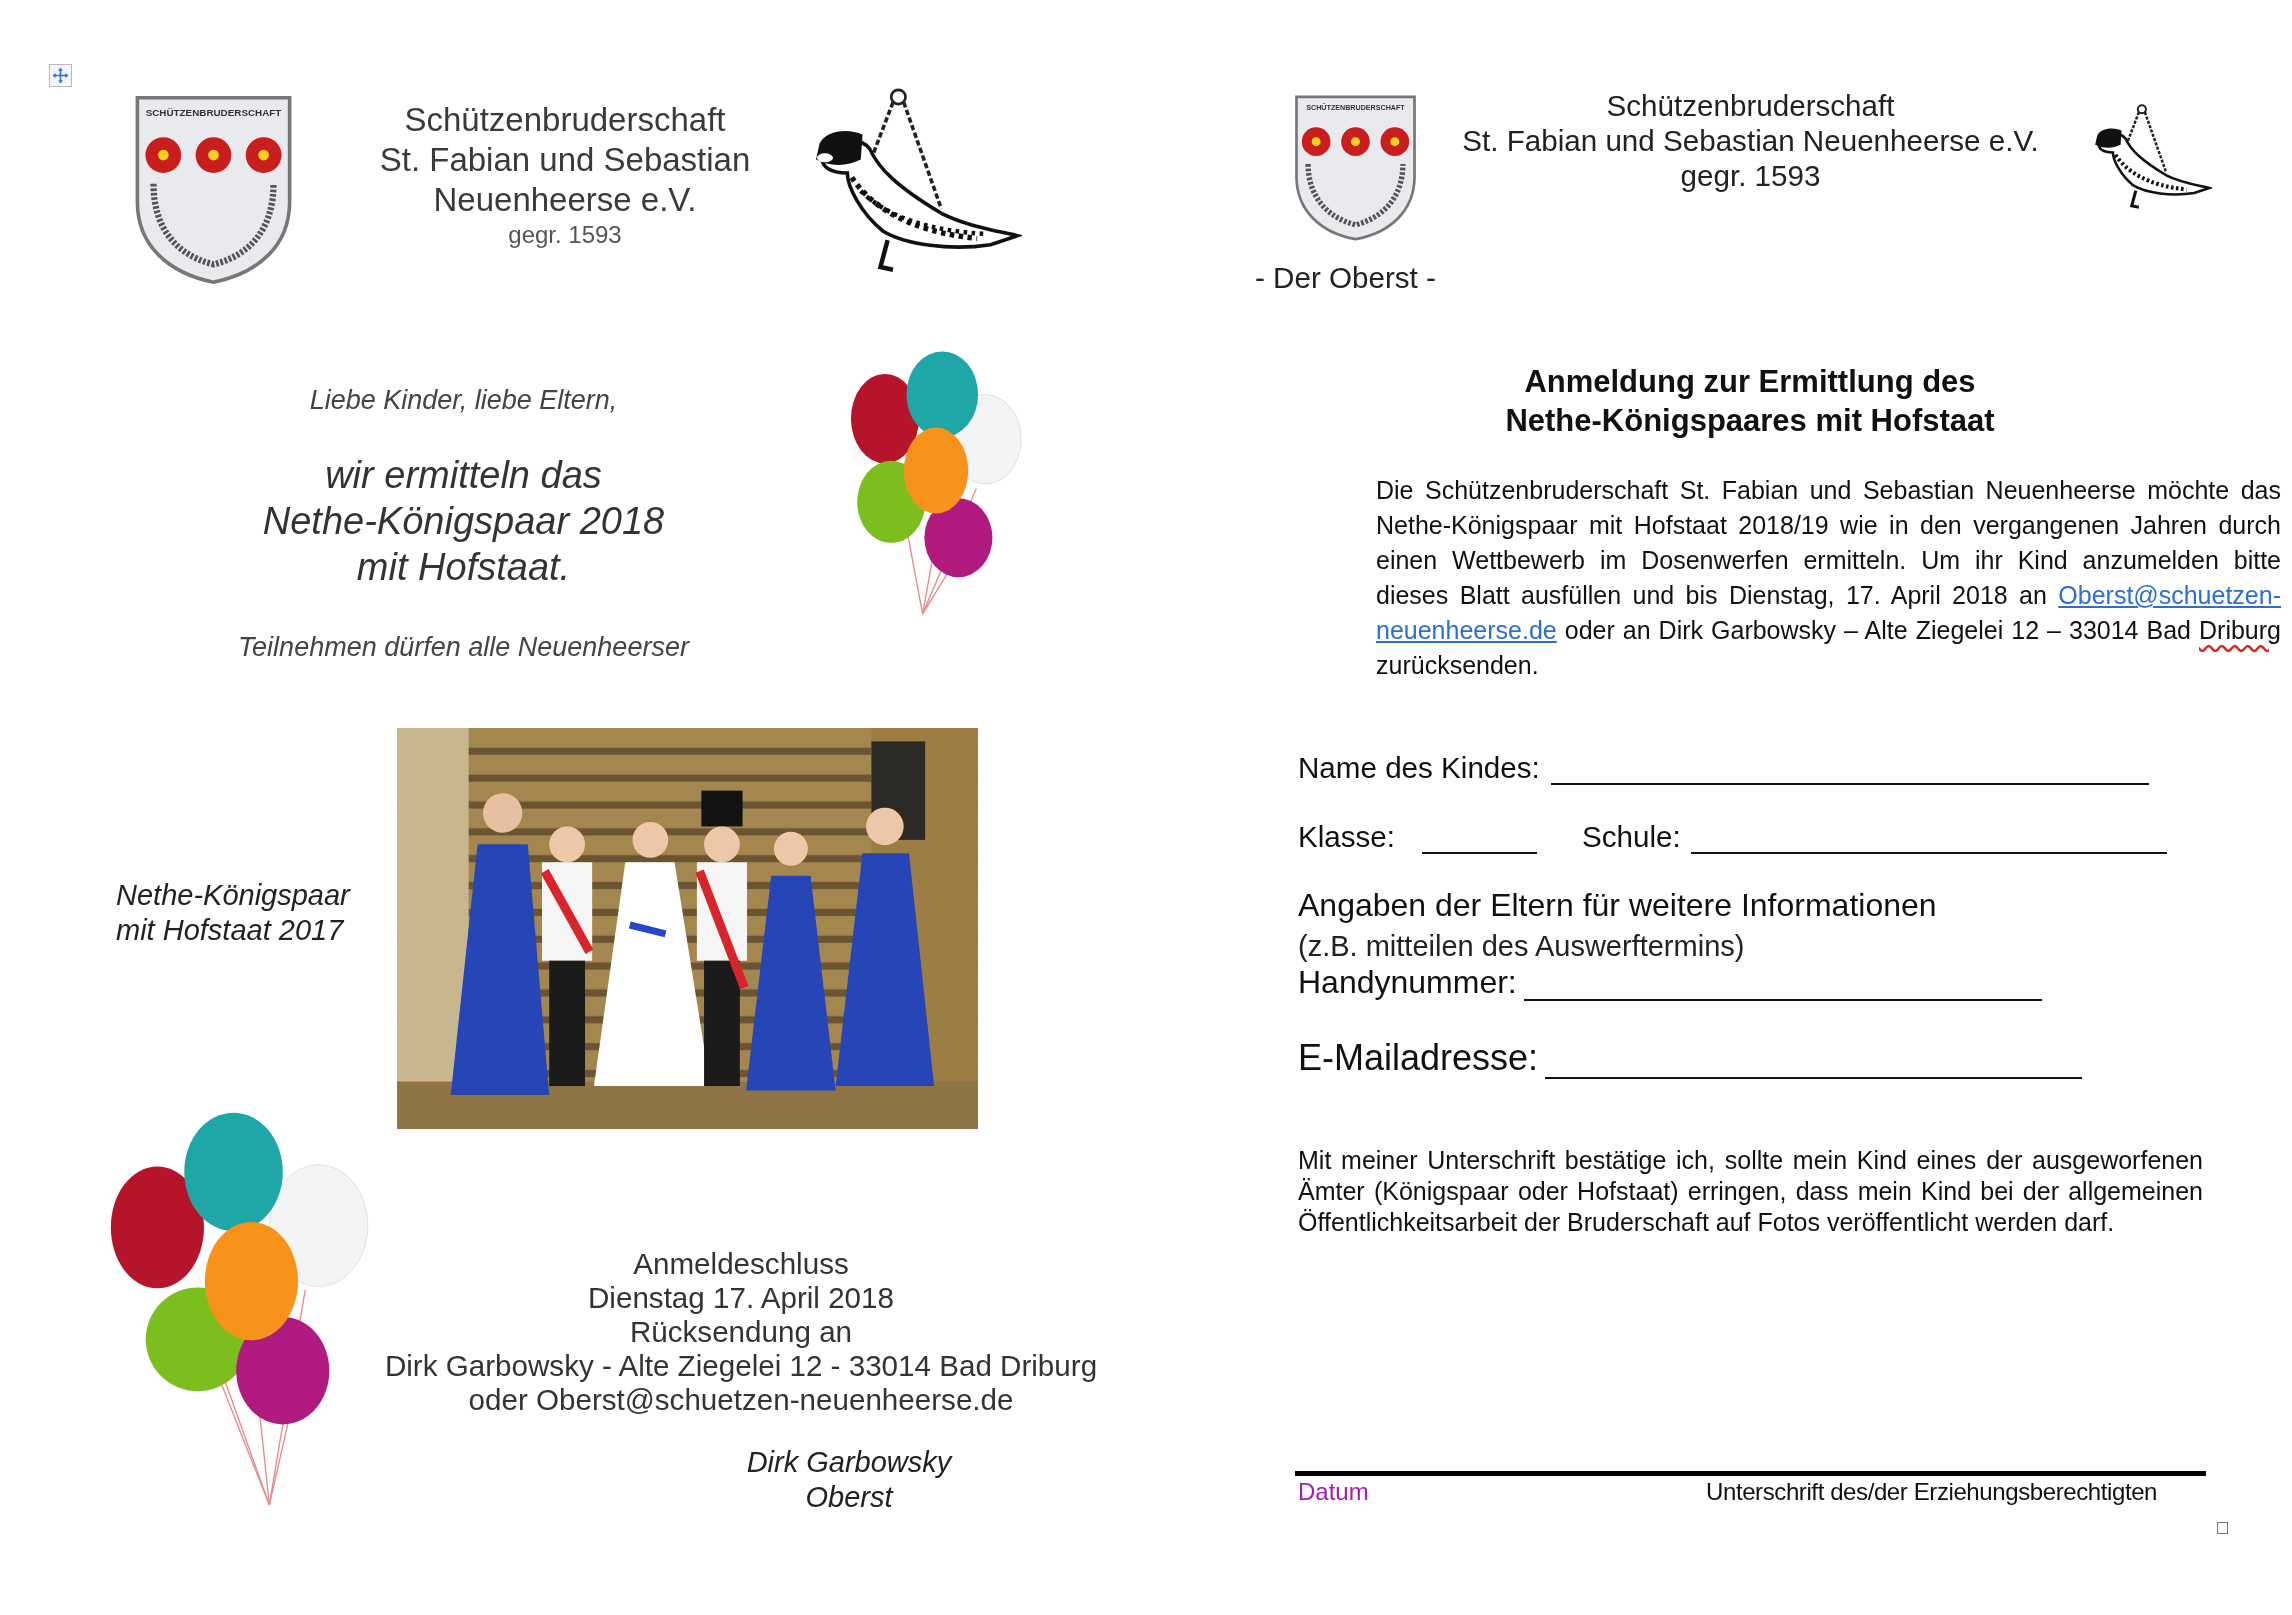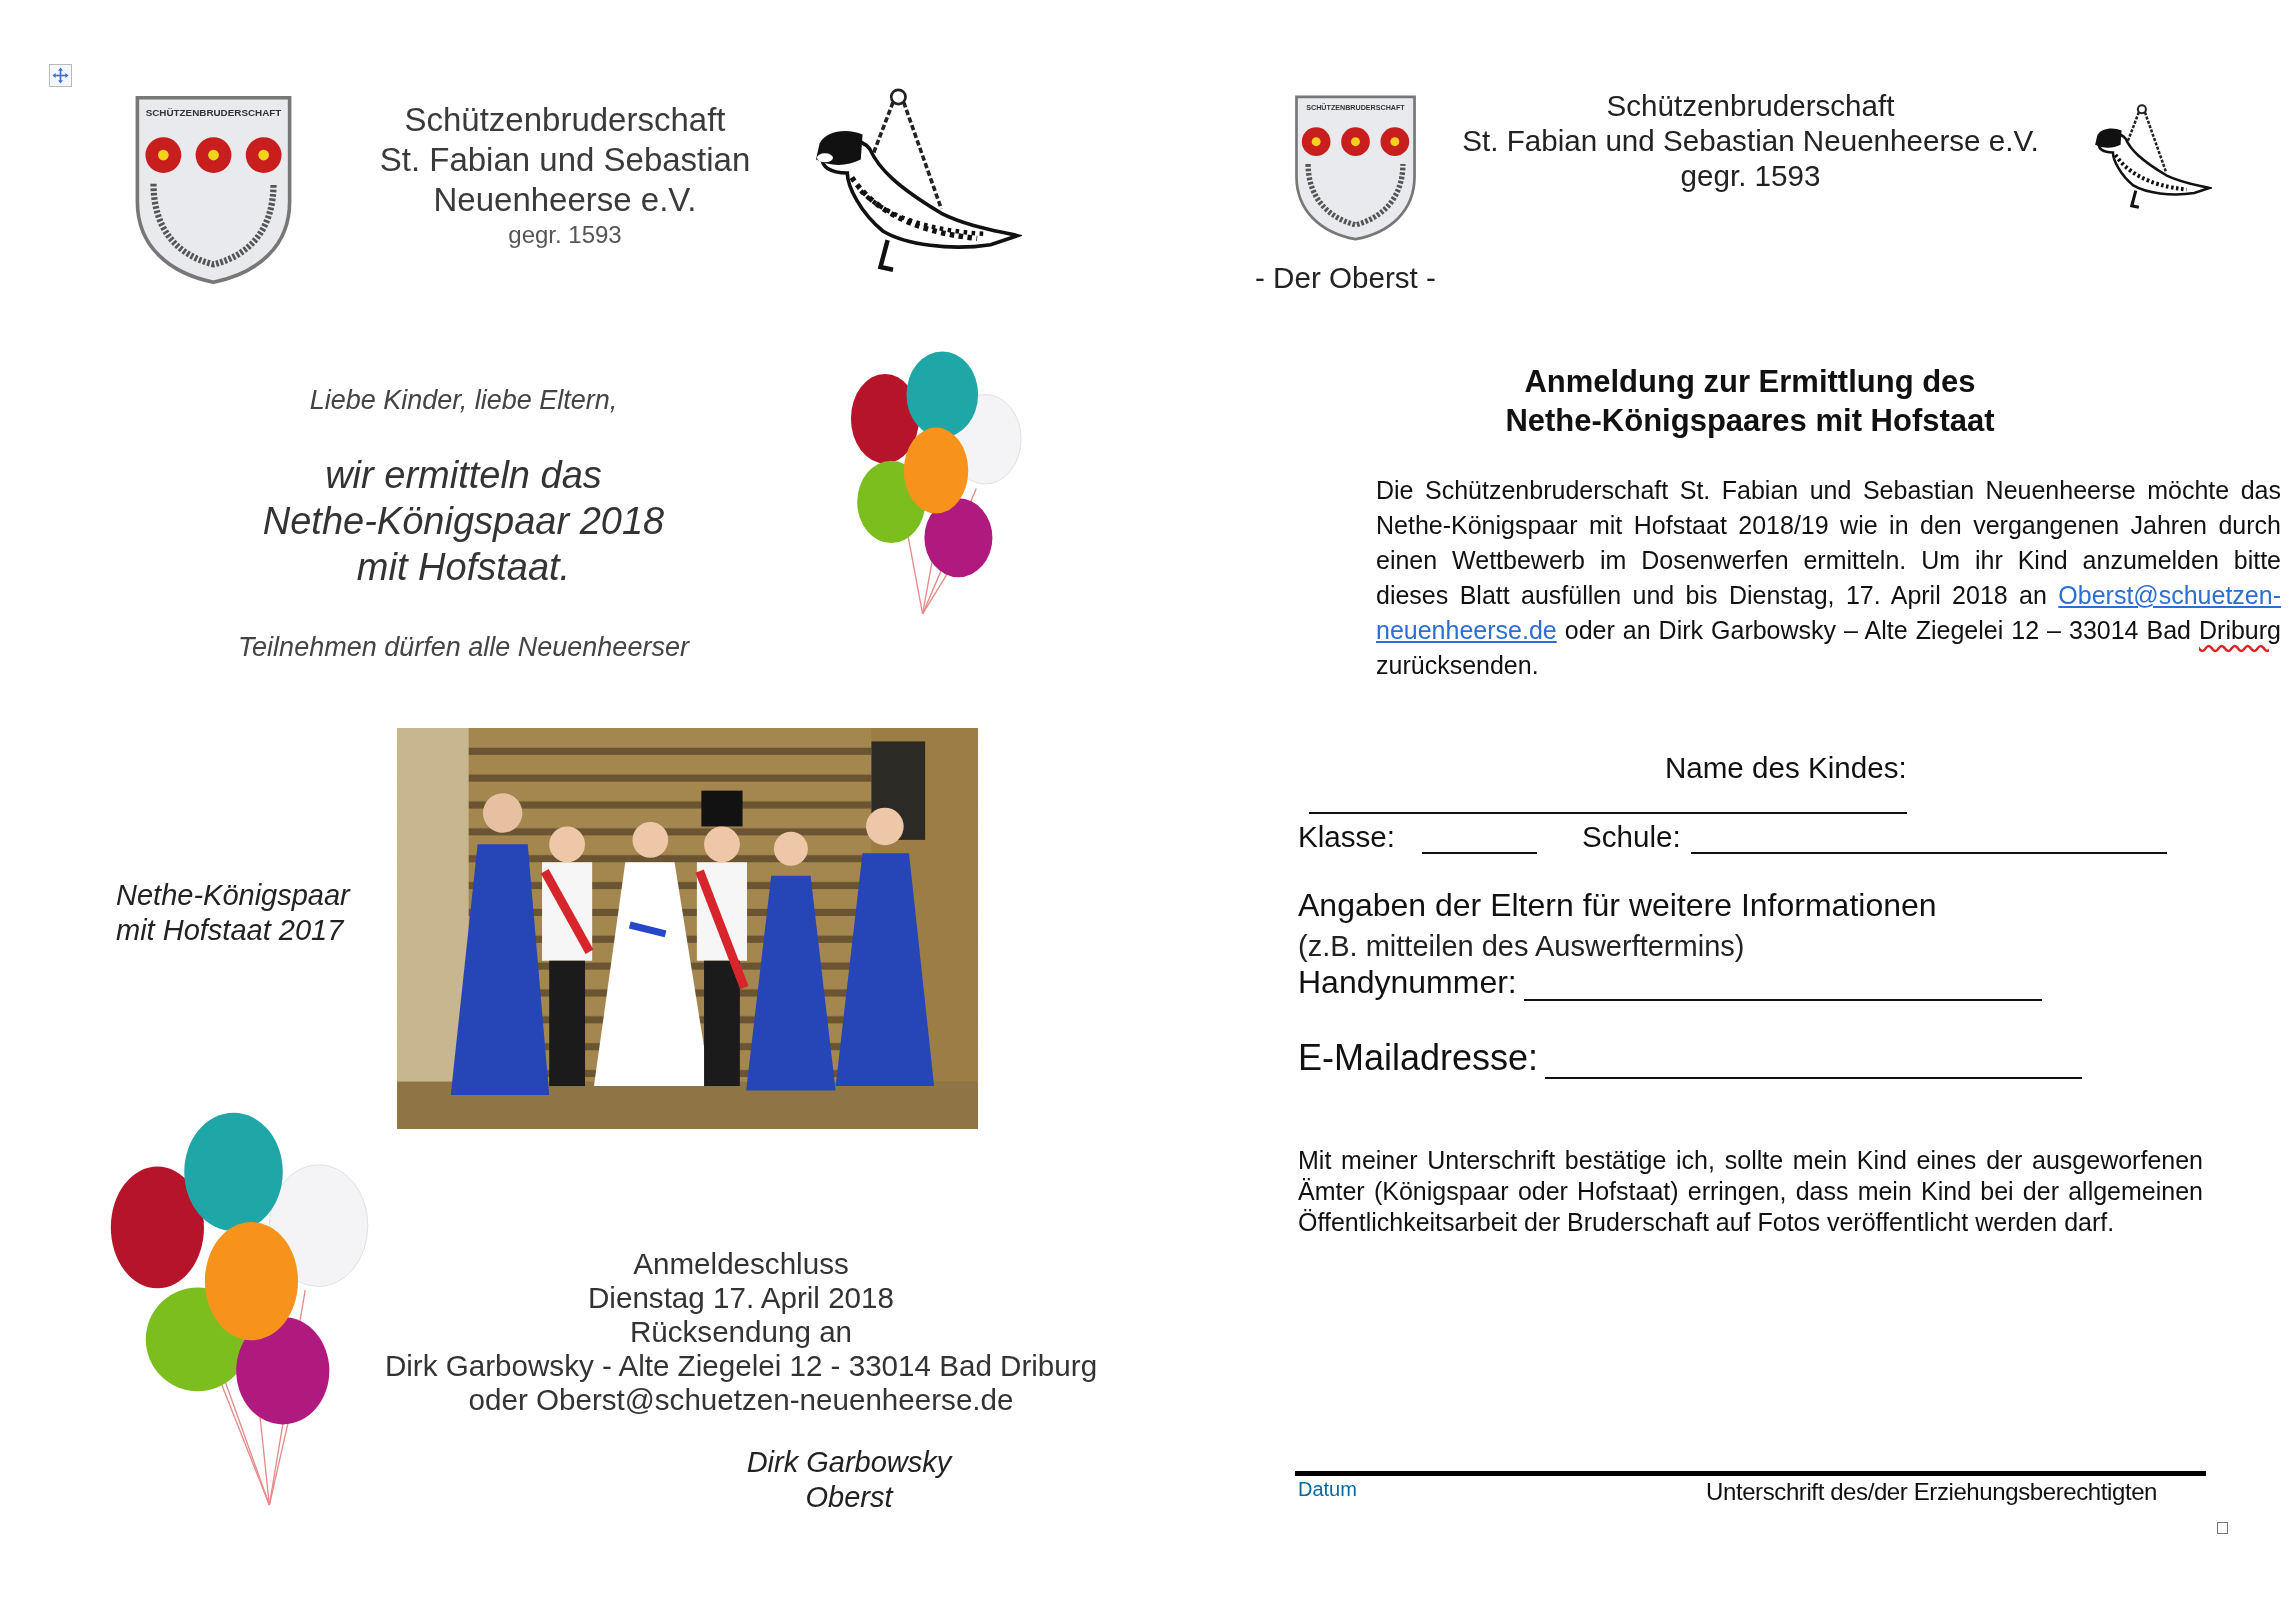--- a/index.html
+++ b/index.html
@@ -48,21 +48,21 @@
 
   .field { position:absolute; left:1298px; font-size:29.6px; color:#111; white-space:nowrap; display:flex; align-items:flex-end; }
   .blank { display:inline-block; border-bottom:2.7px solid #111; height:27px; margin-left:10.7px; }
 
   .angaben { left:1298px; top:887px; font-size:32px; font-weight:normal; color:#111; white-space:nowrap; }
   .zb { left:1298px; top:930px; font-size:29px; color:#222; white-space:nowrap; }
 
   .consent { left:1298px; width:905px; top:1145px; font-size:25px; line-height:31px; text-align:justify; text-align-last:left; color:#111; }
 
   .sigline { left:1295px; top:1471px; width:911px; height:4.5px; background:#000; }
-  .datum { left:1298px; top:1478px; font-size:20px; color:#0369a1; }
+  .datum { left:1298px; top:1478px; font-size:24px; color:#a21caf; }
   .unterschrift { left:1706px; top:1478px; font-size:24px; color:#111; white-space:nowrap; letter-spacing:-0.4px; }
   .endmark { left:2217px; top:1522px; width:10.7px; height:11.6px; border:1.3px solid #777; box-sizing:border-box; }
 </style>
 </head>
 <body>
 
 <div class="abs move-handle">
   <svg viewBox="0 0 26 26">
     <g stroke="#3c6fd0" stroke-width="2" fill="#3c6fd0">
       <line x1="13" y1="5" x2="13" y2="21"></line>
@@ -252,21 +252,21 @@
 
 <div class="abs der-oberst">- Der Oberst -</div>
 
 <div class="abs c title">
   <span>Anmeldung zur Ermittlung des</span>
   <span>Nethe-Königspaares mit Hofstaat</span>
 </div>
 
 <div class="abs para"><span>Die Schützenbruderschaft St. Fabian und Sebastian Neuenheerse möchte das Nethe-Königspaar mit Hofstaat 2018/19 wie in den vergangenen Jahren durch einen Wettbewerb im Dosenwerfen ermitteln. Um ihr Kind anzumelden bitte dieses Blatt ausfüllen und bis Dienstag, 17. April 2018 an </span><a>Oberst@schuetzen-neuenheerse.de</a><span> oder an Dirk Garbowsky – Alte Ziegelei 12 – 33014 Bad </span><span class="squiggle">Driburg</span><span> zurücksenden.</span></div>
 
-<div class="field" style="top:751px;flex-direction:column;">
+<div class="field" style="top:751px;">
   <span>Name des Kindes:</span>
   <span class="blank" style="width:598px;"></span>
 </div>
 
 <div class="field" style="top:820px;">
   <span>Klasse:</span>
   <span class="blank" style="width:115px;margin-left:27px;"></span>
   <span style="margin-left:45px;">Schule:</span>
   <span class="blank" style="width:476px;"></span>
 </div>

